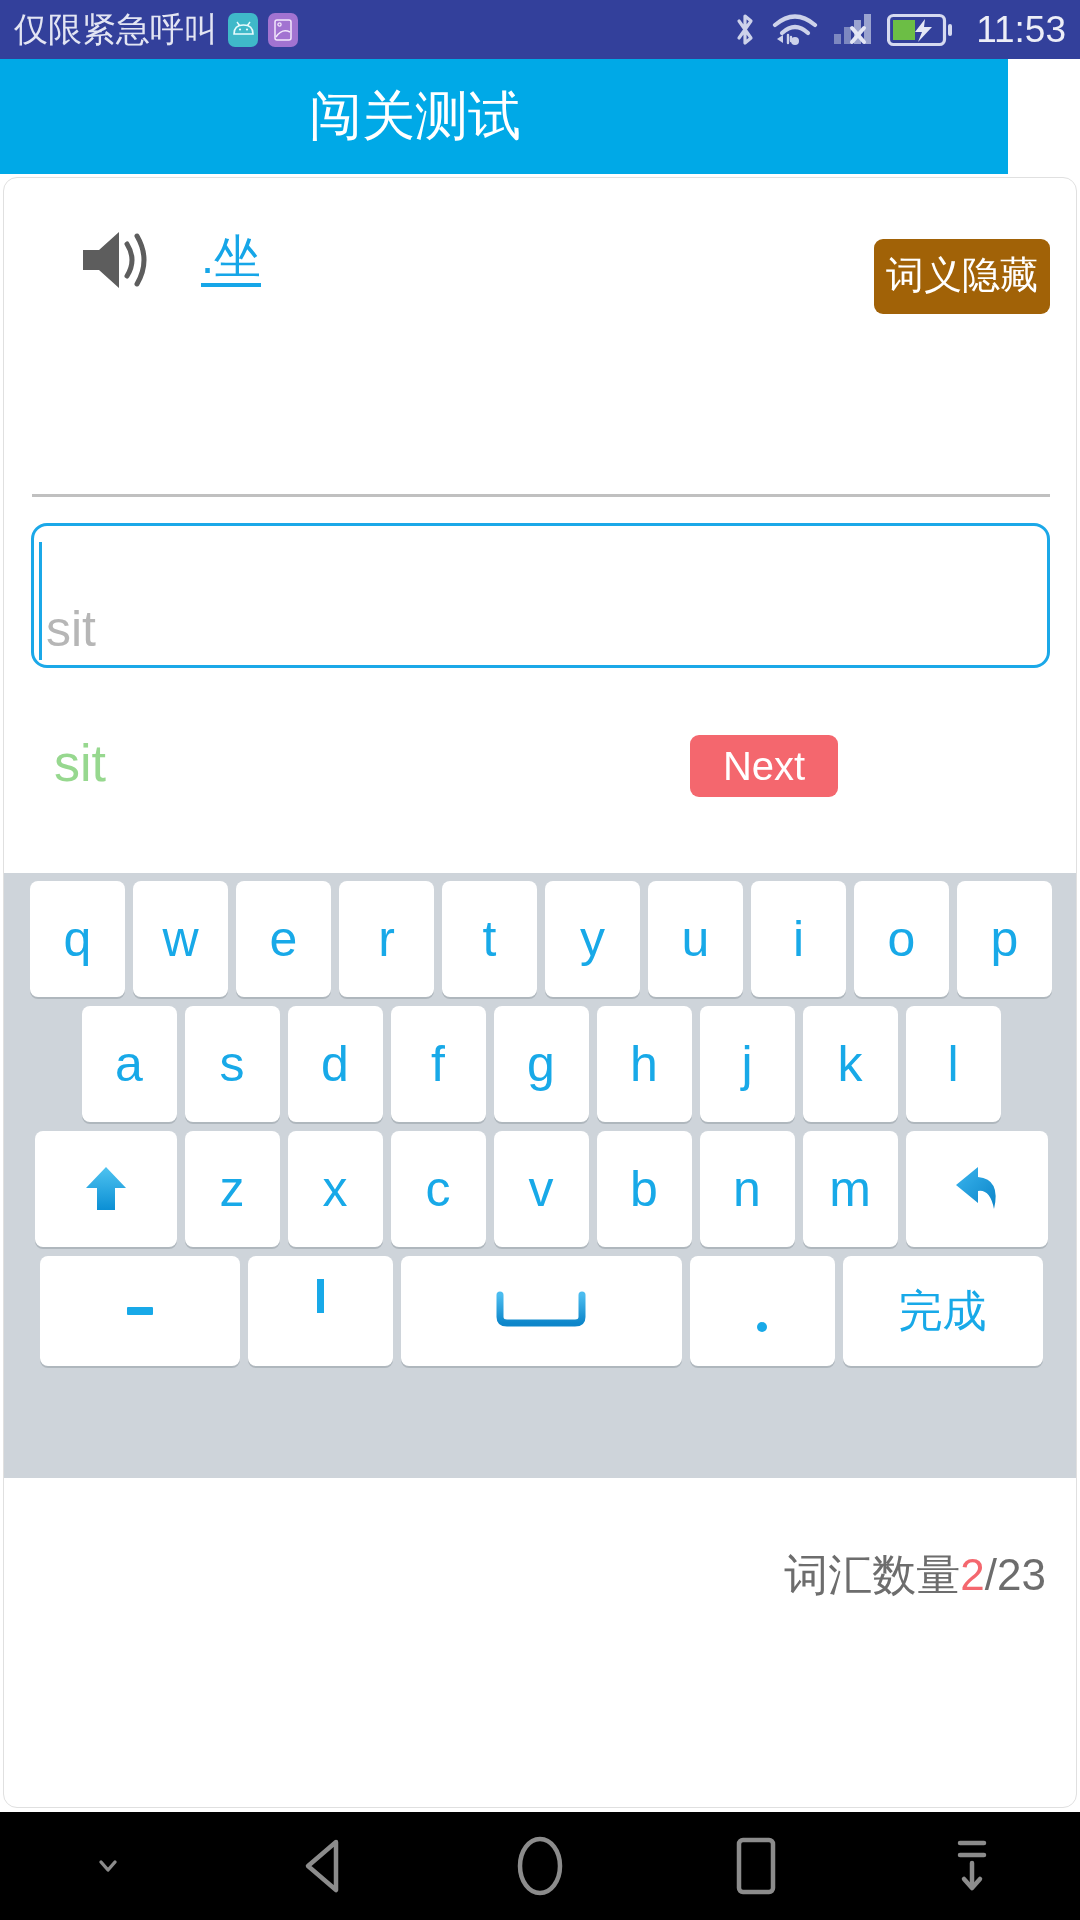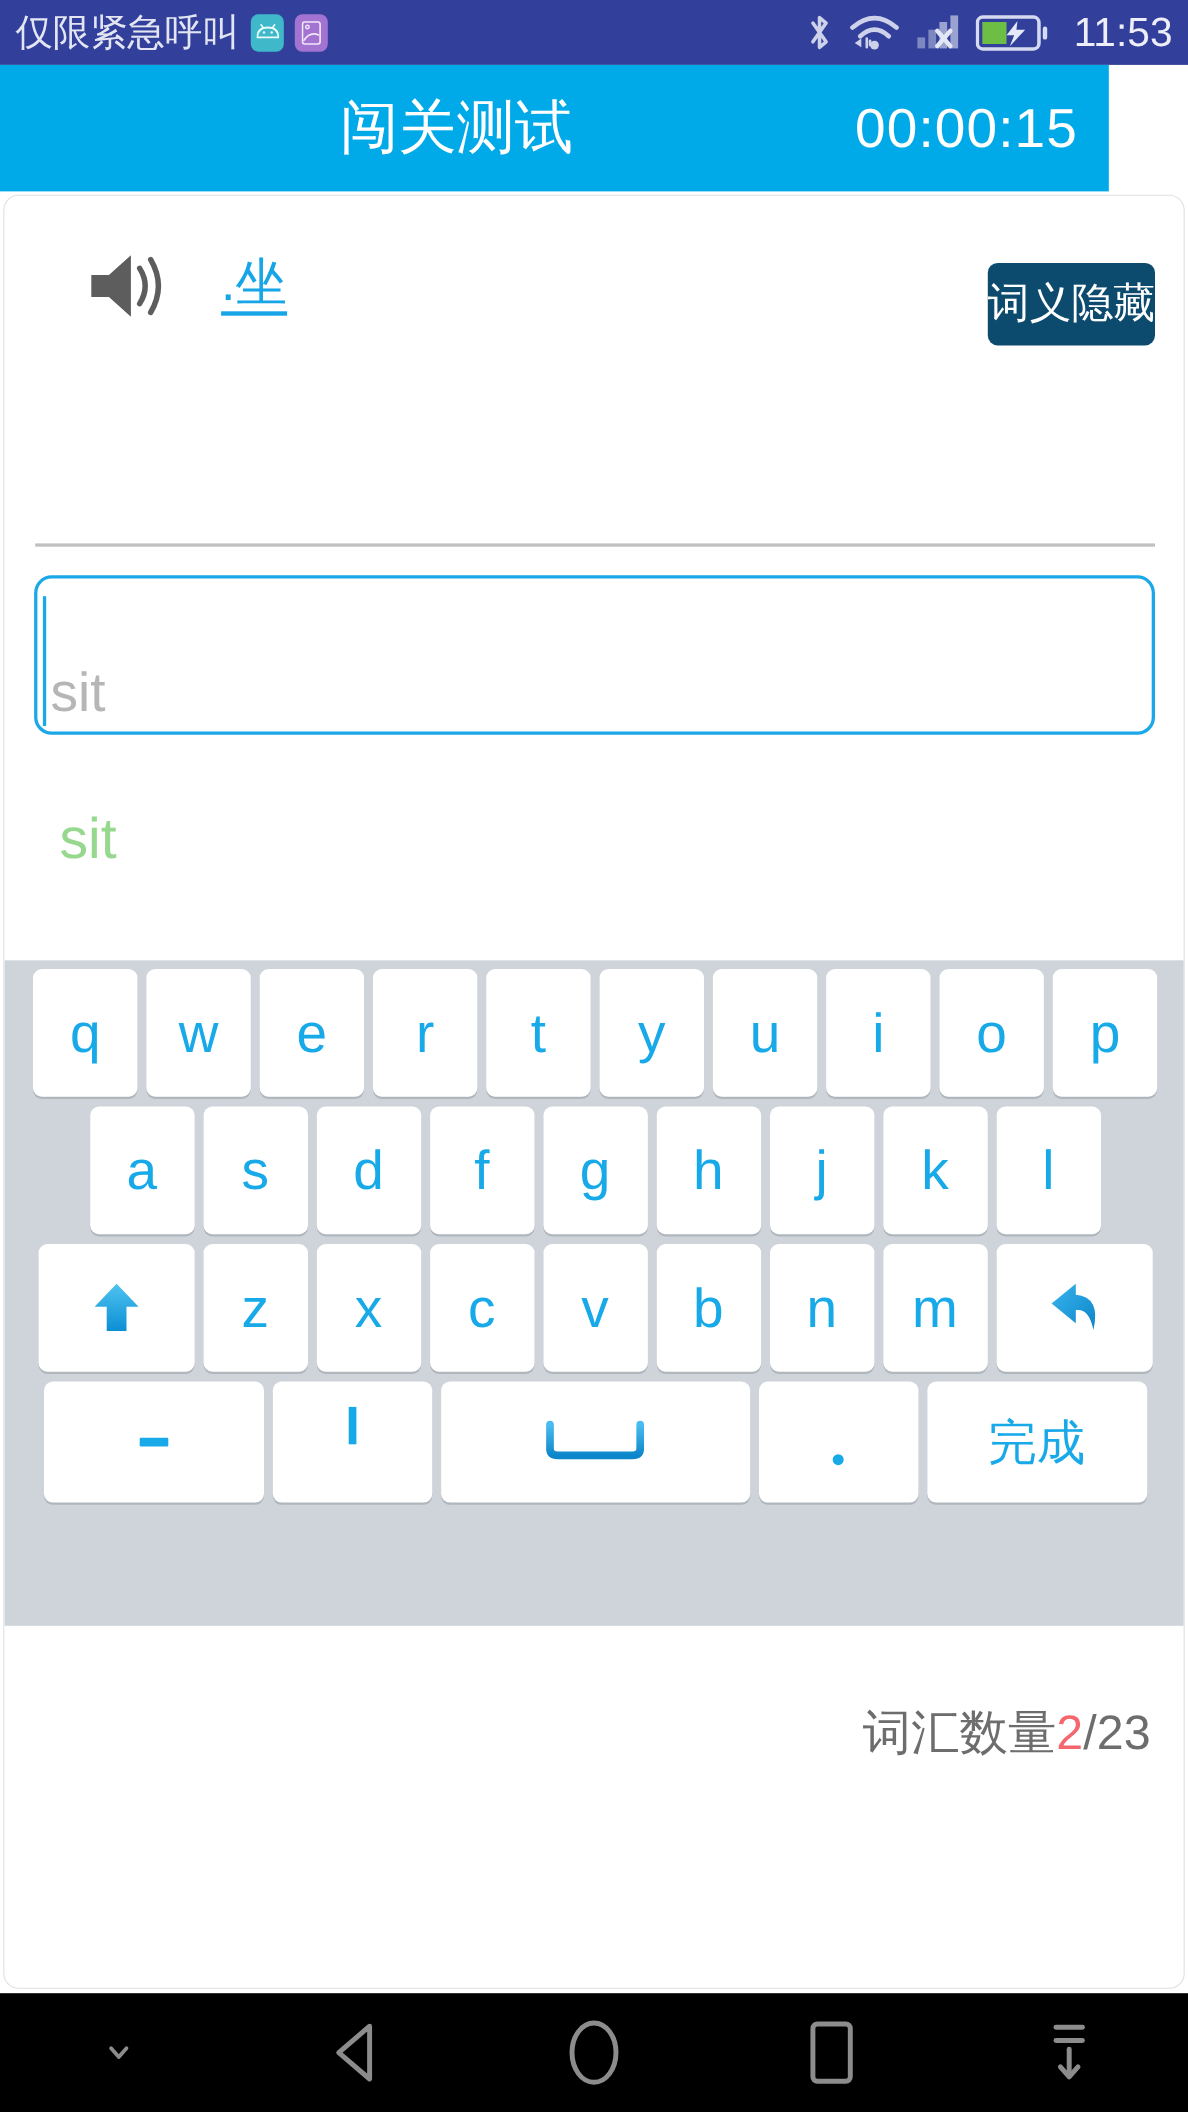--- a/index.html
+++ b/index.html
@@ -51,22 +51,22 @@
     position:absolute; left:0; top:0; width:1074px; height:163px;
     display:flex; align-items:center; padding:0 28px 0 75px;
   }
   .speaker { width:74px; height:64px; flex:none; }
   .word {
     color:#16a6e8; font-size:47px; margin-left:48px;
     border-bottom:4px solid #16a6e8; line-height:1.05; padding-bottom:2px;
   }
   .wordrow-spacer { flex:1; }
   .hide-btn {
-    background:#0c4a6e; color:#ffffff; font-size:38px;
-    border-radius:9px; padding:11px 0 13px; white-space:nowrap;margin-top:34px;
+    background:#a16207; color:#ffffff; font-size:38px;
+    border-radius:9px; padding:11px 12px 13px; white-space:nowrap;margin-top:34px;
   }
 
   .divider {
     position:absolute; left:28px; top:316px; width:1018px; height:3px; background:#c0c0c0;
   }
 
   .inputwrap {
     position:absolute; left:27px; top:345px; width:1019px; height:145px;
     border:3px solid #1ba8e8; border-radius:16px;
   }
@@ -185,21 +185,20 @@
           <rect x="6" y="7" width="22" height="20" fill="#6cbe45"></rect>
           <path d="M38 6 L28 19 L35 19 L31 29 L45 14 L37 14 Z" fill="#e5e8f6"></path>
         </svg>
       </span>
       <span class="sb-clock">11:53</span>
     </div>
   </div>
 
   <div class="titlebar">
     <div class="title-text">闯关测试</div>
-    <div class="title-timer">00:00:15</div>
   </div>
 
   <div class="card">
 
     <div class="wordrow">
       <span class="speaker">
         <svg class="icn" width="74" height="64" viewBox="0 0 74 64">
           <path d="M4 22 L20 22 L40 4 L40 60 L20 42 L4 42 Z" fill="#5d5d5d"></path>
           <path d="M48 16 Q58 32 48 48" fill="none" stroke="#5d5d5d" stroke-width="5" stroke-linecap="round"></path>
           <path d="M58 8 Q72 32 58 56" fill="none" stroke="#5d5d5d" stroke-width="5" stroke-linecap="round"></path>
@@ -212,20 +211,21 @@
 
     <div class="divider"></div>
 
     <div class="inputwrap">
       <div class="input-caret"></div>
       <div class="input-text">sit</div>
     </div>
 
     <div class="answer">sit</div>
 
+    <div class="next-btn">Next</div>
 
     <div class="keyboard">
 
       <div class="krow krow1">
         <span class="key">q</span>
         <span class="key">w</span>
         <span class="key">e</span>
         <span class="key">r</span>
         <span class="key">t</span>
         <span class="key">y</span>

